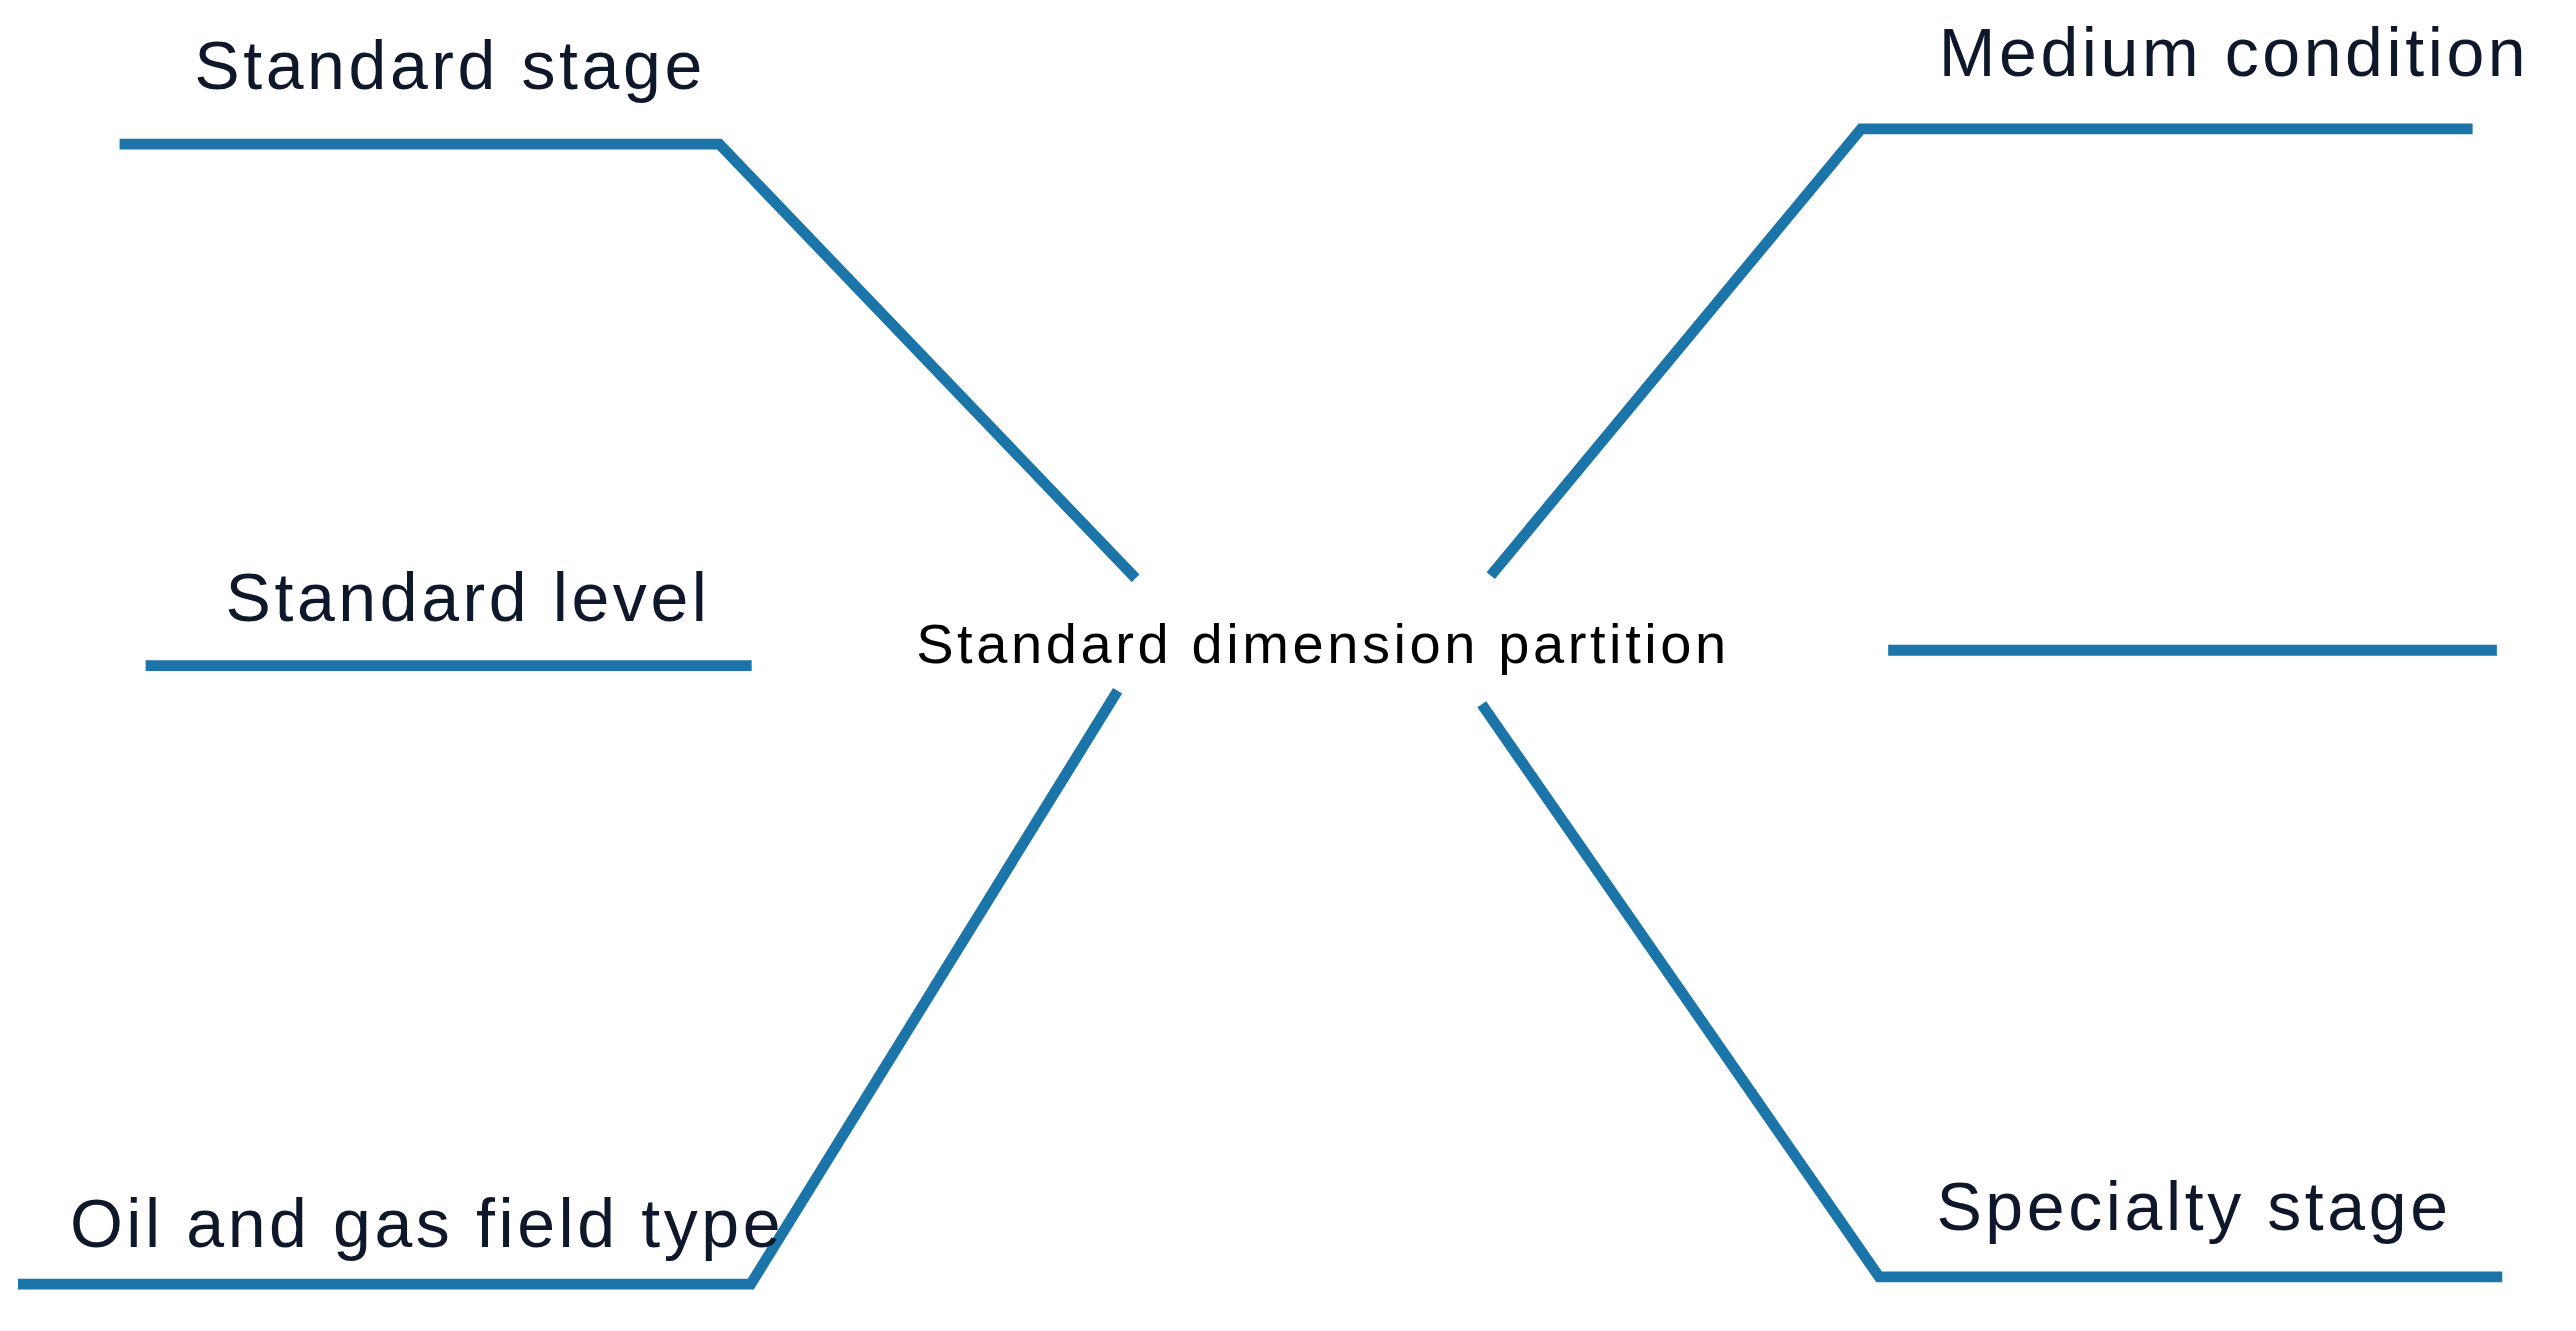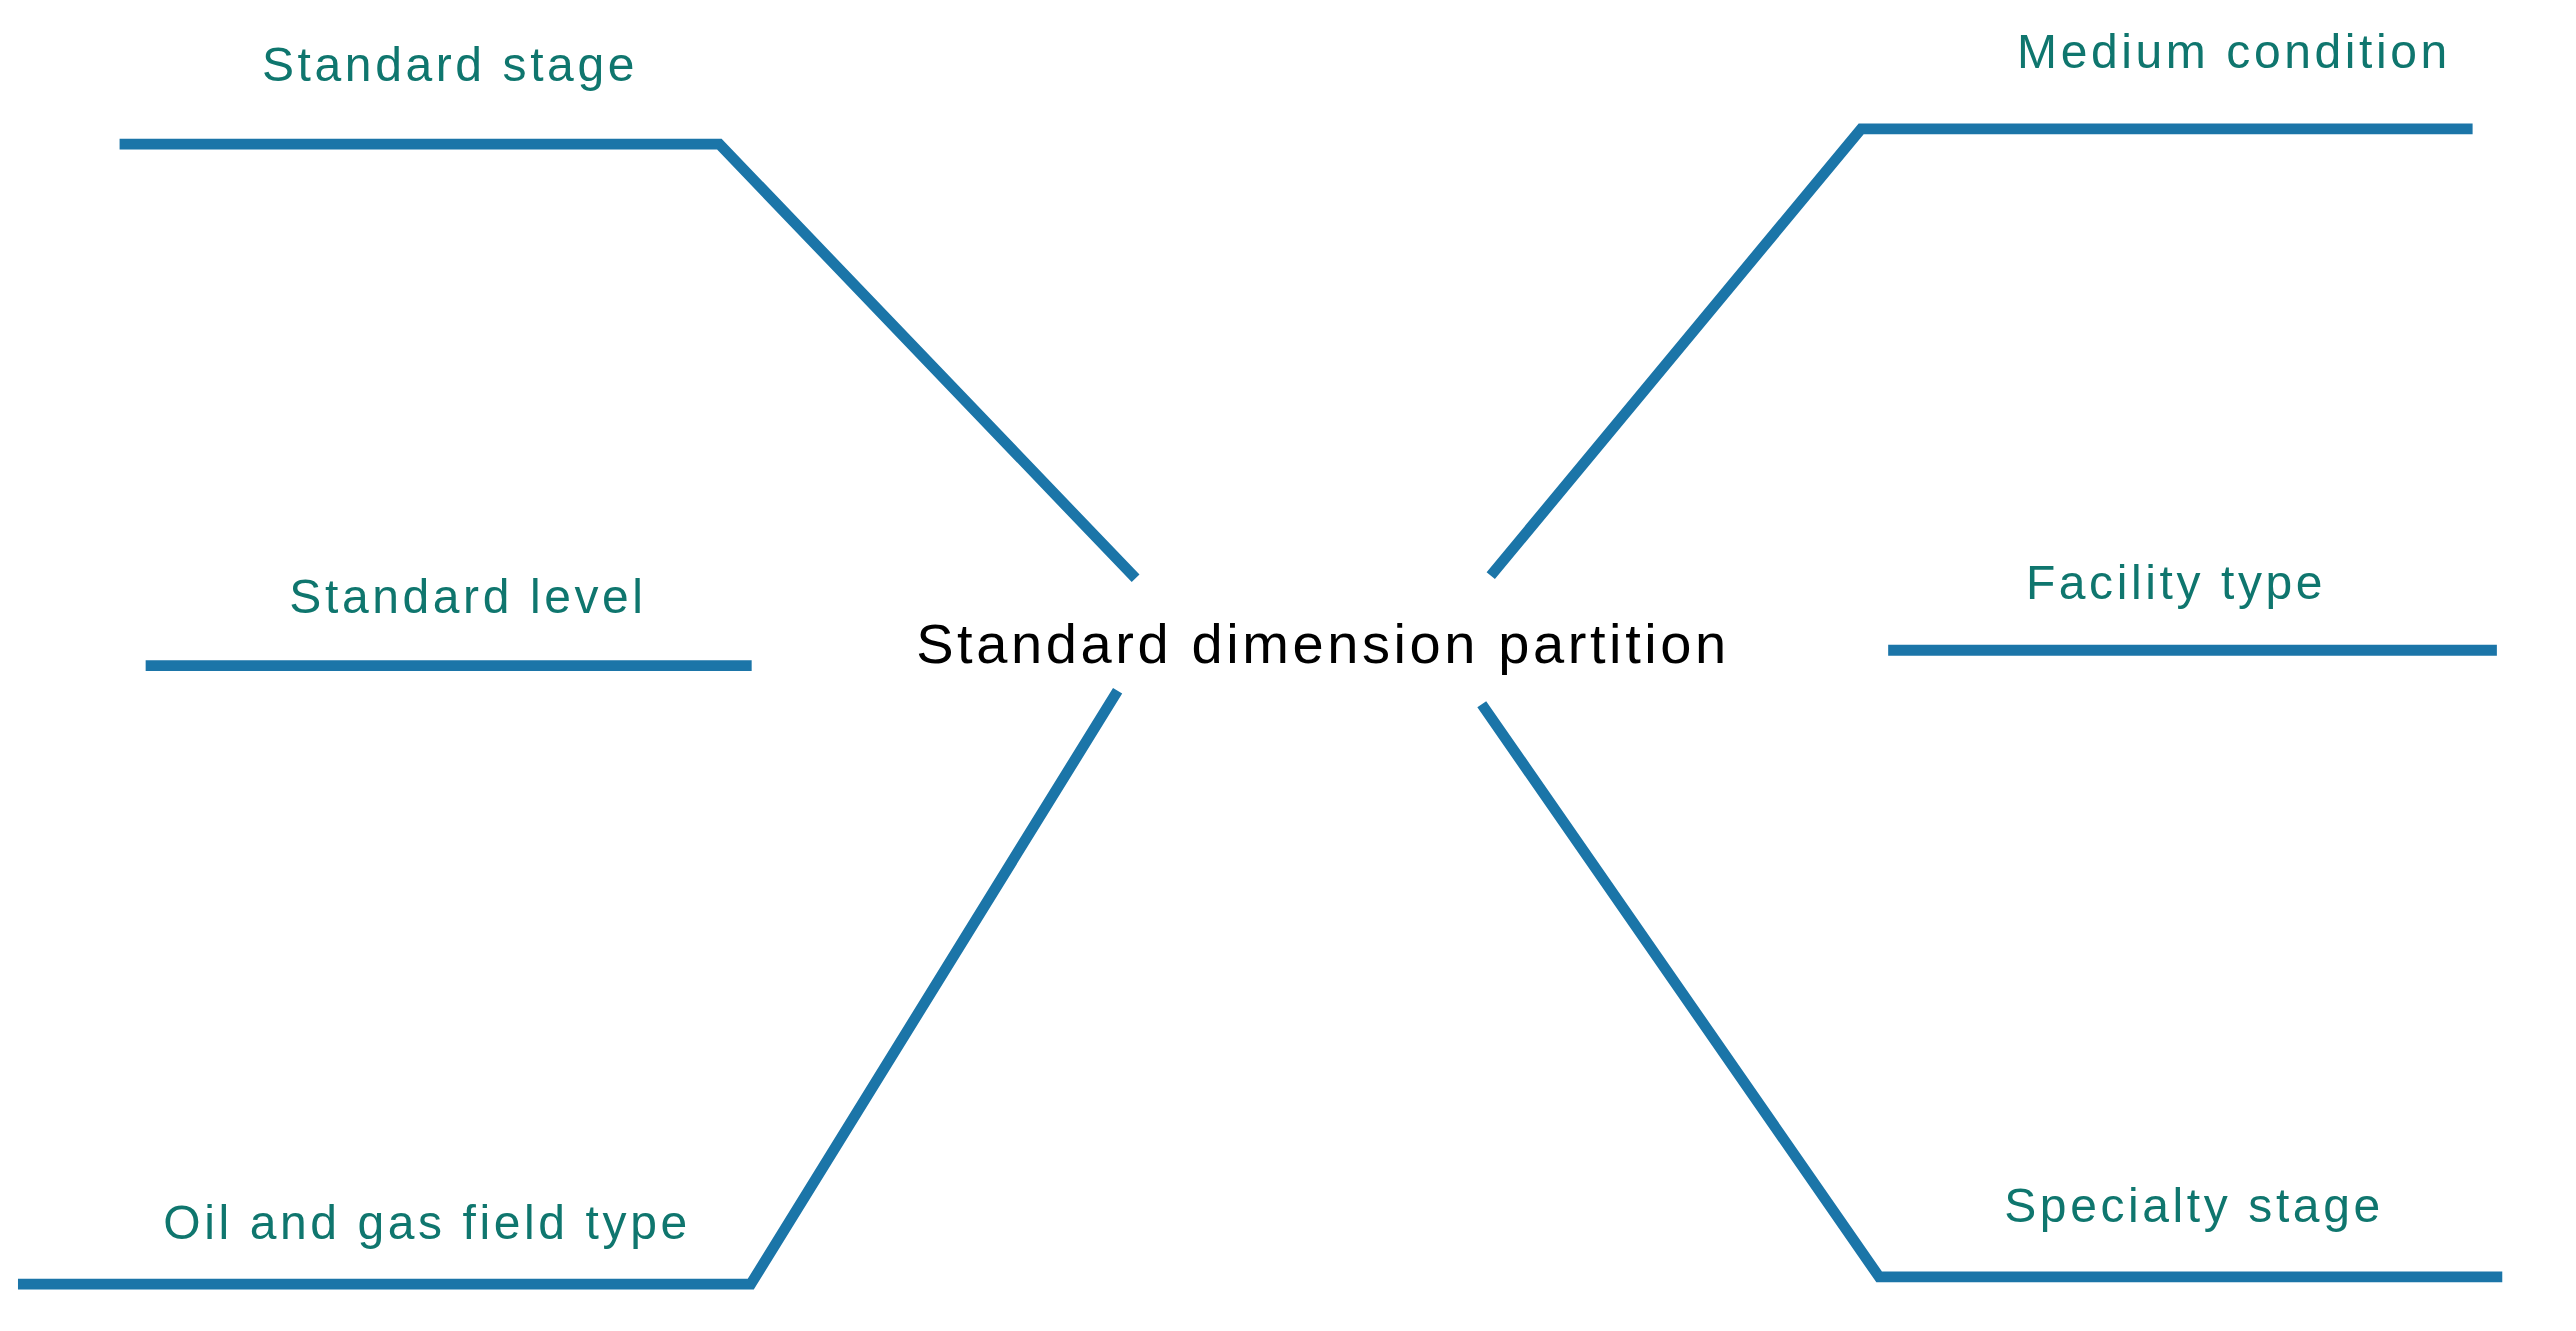--- a/index.html
+++ b/index.html
@@ -18,22 +18,22 @@
   #connector-layer {
     position: absolute;
     left: 0;
     top: 0;
     width: 2576px;
     height: 1332px;
   }
   .label {
     position: absolute;
     transform: translate(-50%, -50%);
-    color: #0f766e;
-    font-size: 48px;
+    color: #0f172a;
+    font-size: 68px;
     letter-spacing: 3.6px;
     white-space: nowrap;
     line-height: 1;
   }
   .center-label {
     position: absolute;
     transform: translate(-50%, -50%);
     color: #000000;
     font-size: 56px;
     letter-spacing: 3.6px;
@@ -79,18 +79,17 @@
   <div class="center-label pos-center">Standard dimension partition</div>
 
   <div class="label pos-standard-stage">Standard stage</div>
 
   <div class="label pos-standard-level">Standard level</div>
 
   <div class="label pos-oil-and-gas-field-type">Oil and gas field type</div>
 
   <div class="label pos-medium-condition">Medium condition</div>
 
-  <div class="label pos-facility-type">Facility type</div>
 
   <div class="label pos-specialty-type">Specialty stage</div>
 
 </div>
 
 
 </body></html>

